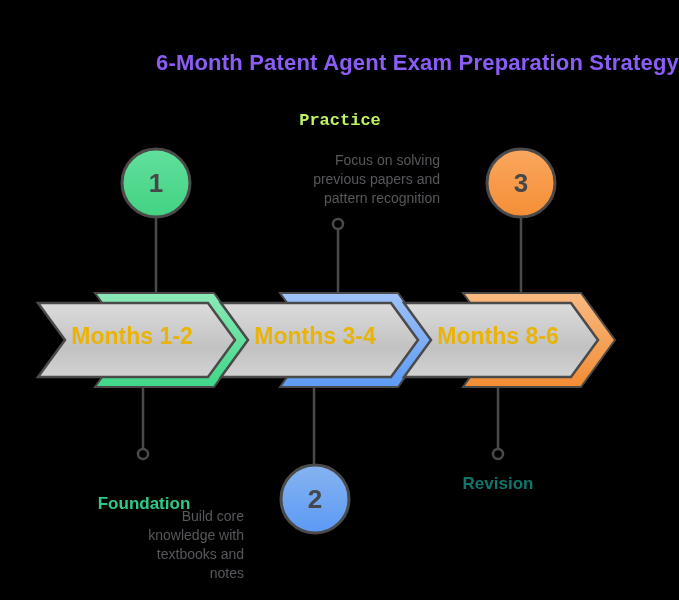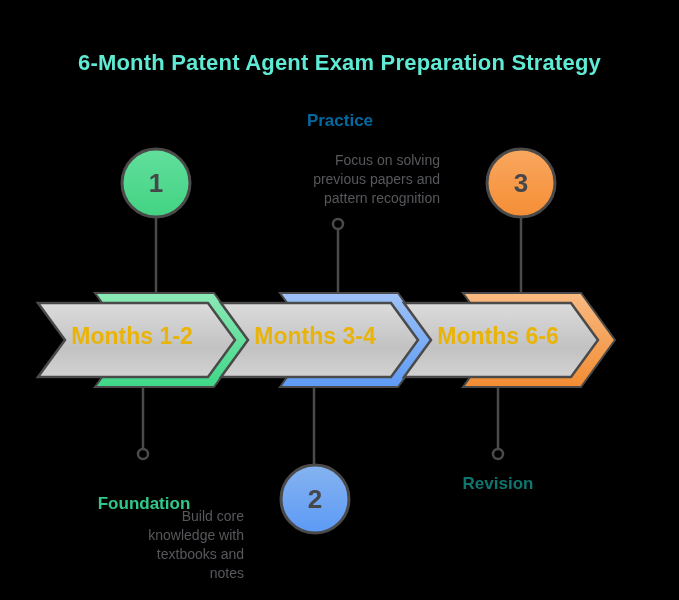--- a/index.html
+++ b/index.html
@@ -14,24 +14,24 @@
   .stage-wrap {
     position: relative;
     width: 679px;
     height: 600px;
   }
   .page-title {
     position: absolute;
     left: 0;
     top: 50px;
     width: 679px;
-    text-align: center;
+    text-align: right;
     font-size: 22px;
     font-weight: bold;
-    color: #5eead4;
+    color: #8b5cf6;
     letter-spacing: 0.2px;
   }
   svg.diagram {
     position: absolute;
     left: 0;
     top: 0;
   }
   .months-label {
     position: absolute;
     width: 200px;
@@ -137,23 +137,23 @@
 
     <circle cx="315" cy="499" r="34" fill="url(#blueCircle)" stroke="#4A4A4A" stroke-width="3"></circle>
     <text class="num-text" x="315" y="508" text-anchor="middle">2</text>
 
     <circle cx="521" cy="183" r="34" fill="url(#orangeCircle)" stroke="#4A4A4A" stroke-width="3"></circle>
     <text class="num-text" x="521" y="192" text-anchor="middle">3</text>
   </svg>
 
   <div class="months-label months-1">Months 1-2</div>
   <div class="months-label months-2">Months 3-4</div>
-  <div class="months-label months-3">Months 6-6</div>
+  <div class="months-label months-3">Months 8-6</div>
 
-  <div class="stage-heading practice-heading" style="color: #0369a1;">Practice</div>
+  <div class="stage-heading practice-heading" style="color: #bef264; font-family: Liberation Mono, monospace;">Practice</div>
   <div class="stage-desc practice-desc">Focus on solving
 previous papers and
 pattern recognition</div>
 
   <div class="stage-heading foundation-heading" style="color: rgb(48, 201, 138);">Foundation</div>
   <div class="stage-desc foundation-desc">Build core
 knowledge with
 textbooks and
 notes</div>
 

